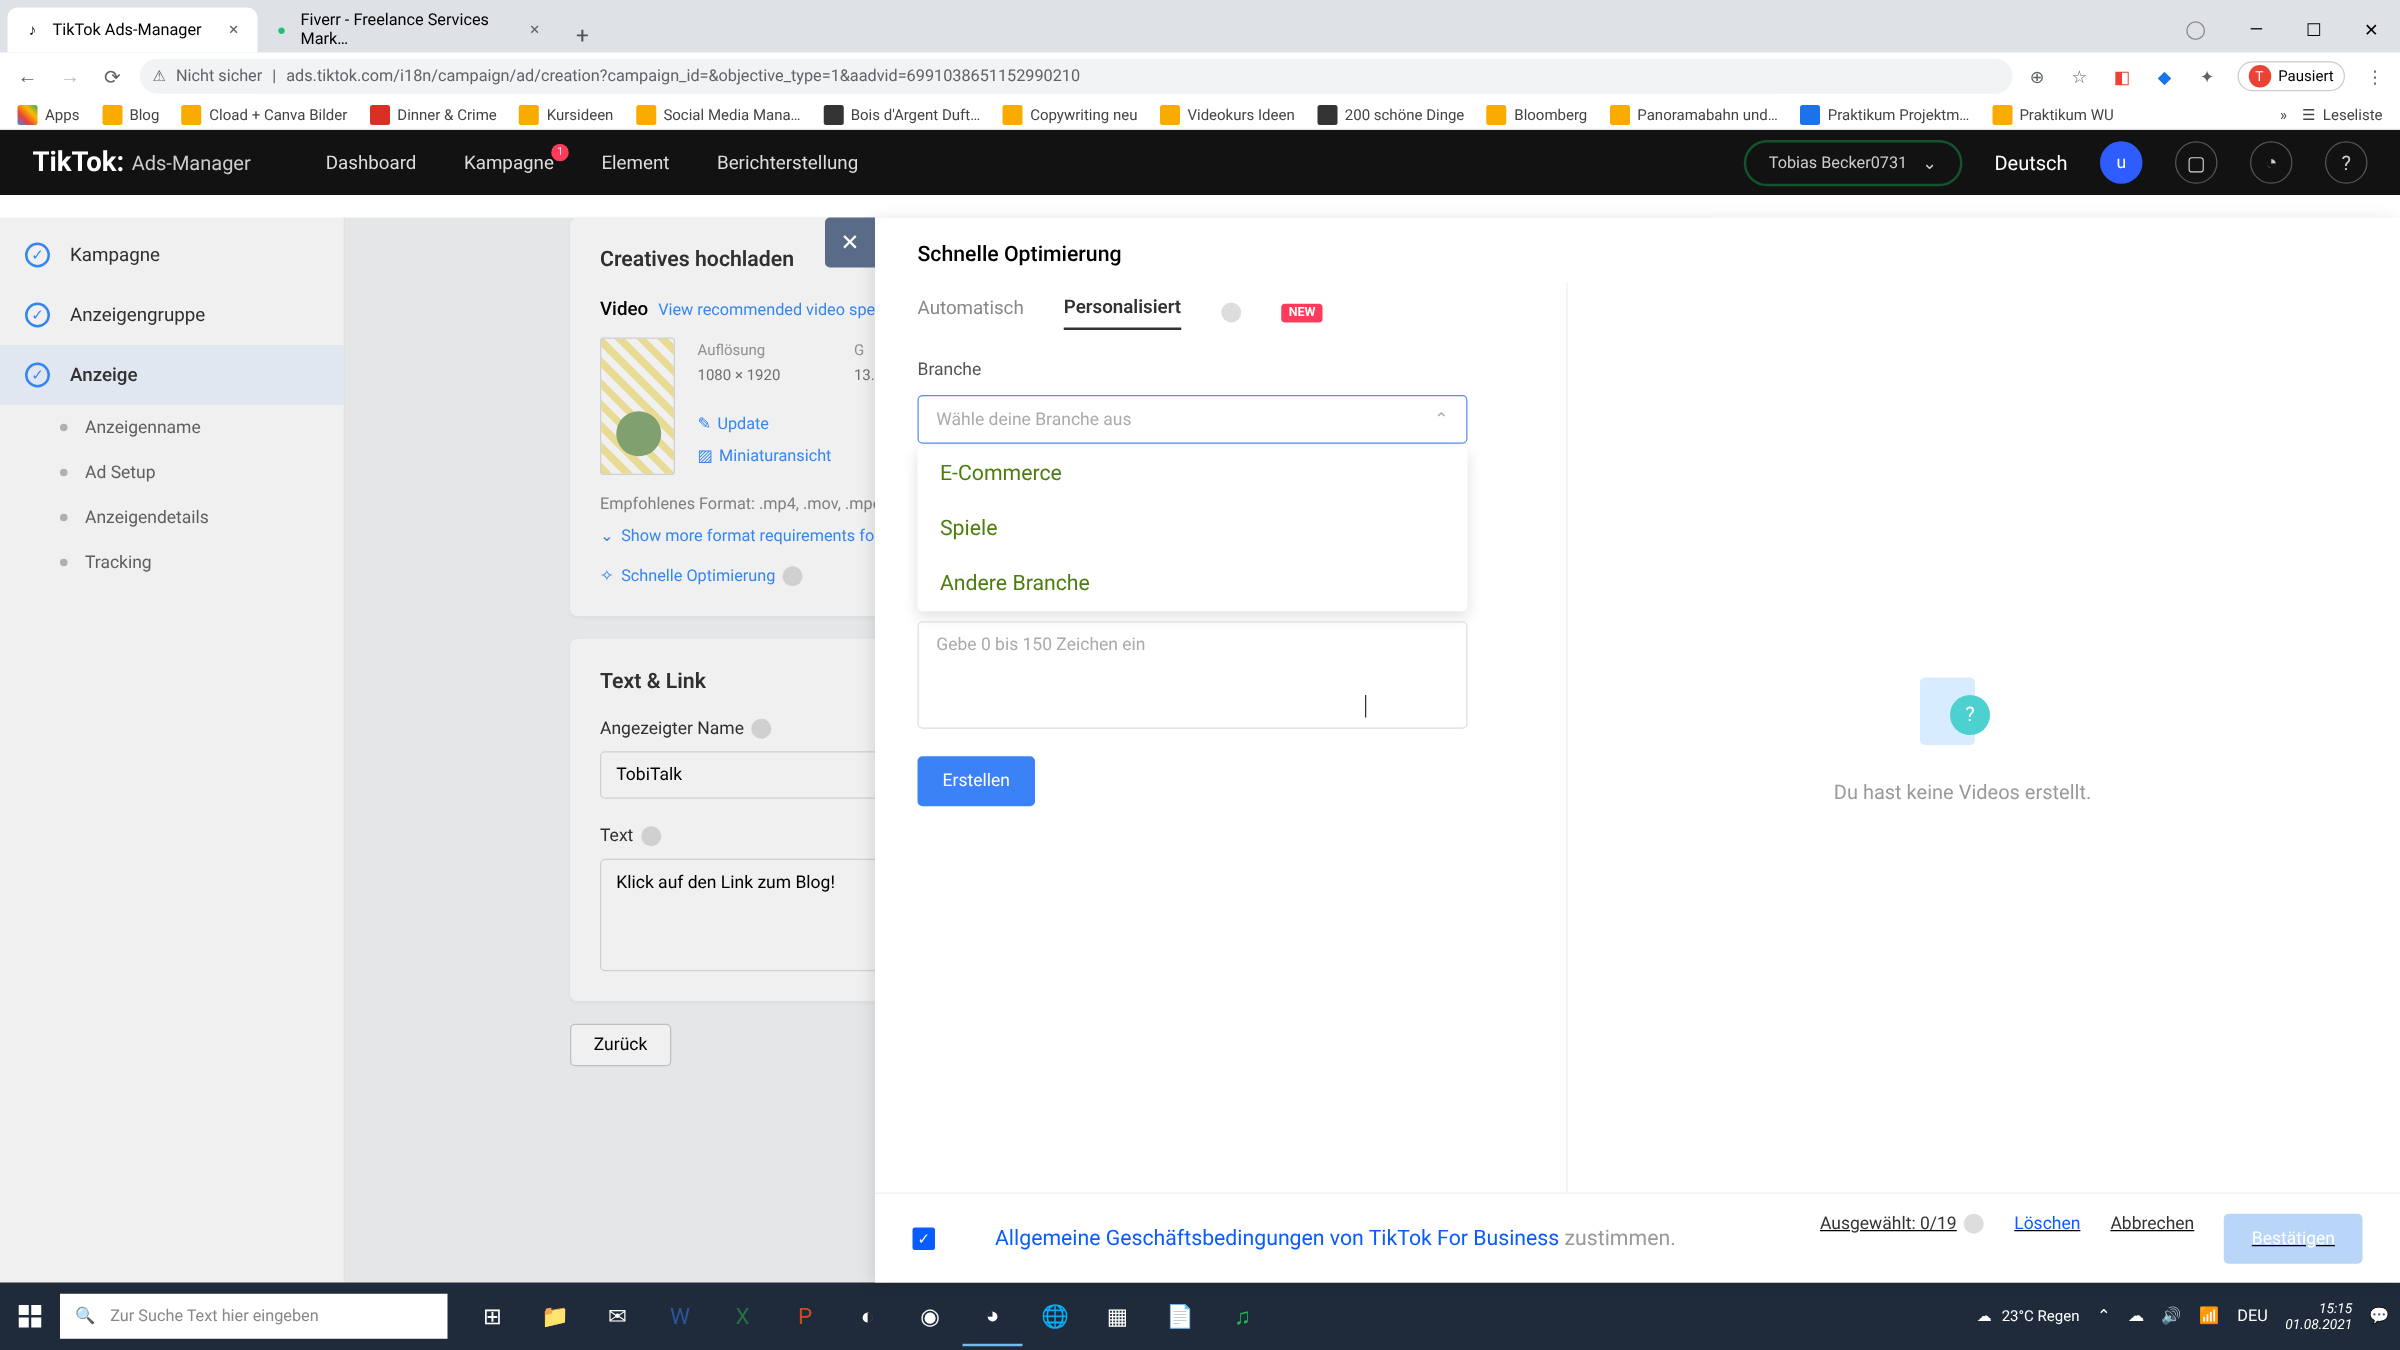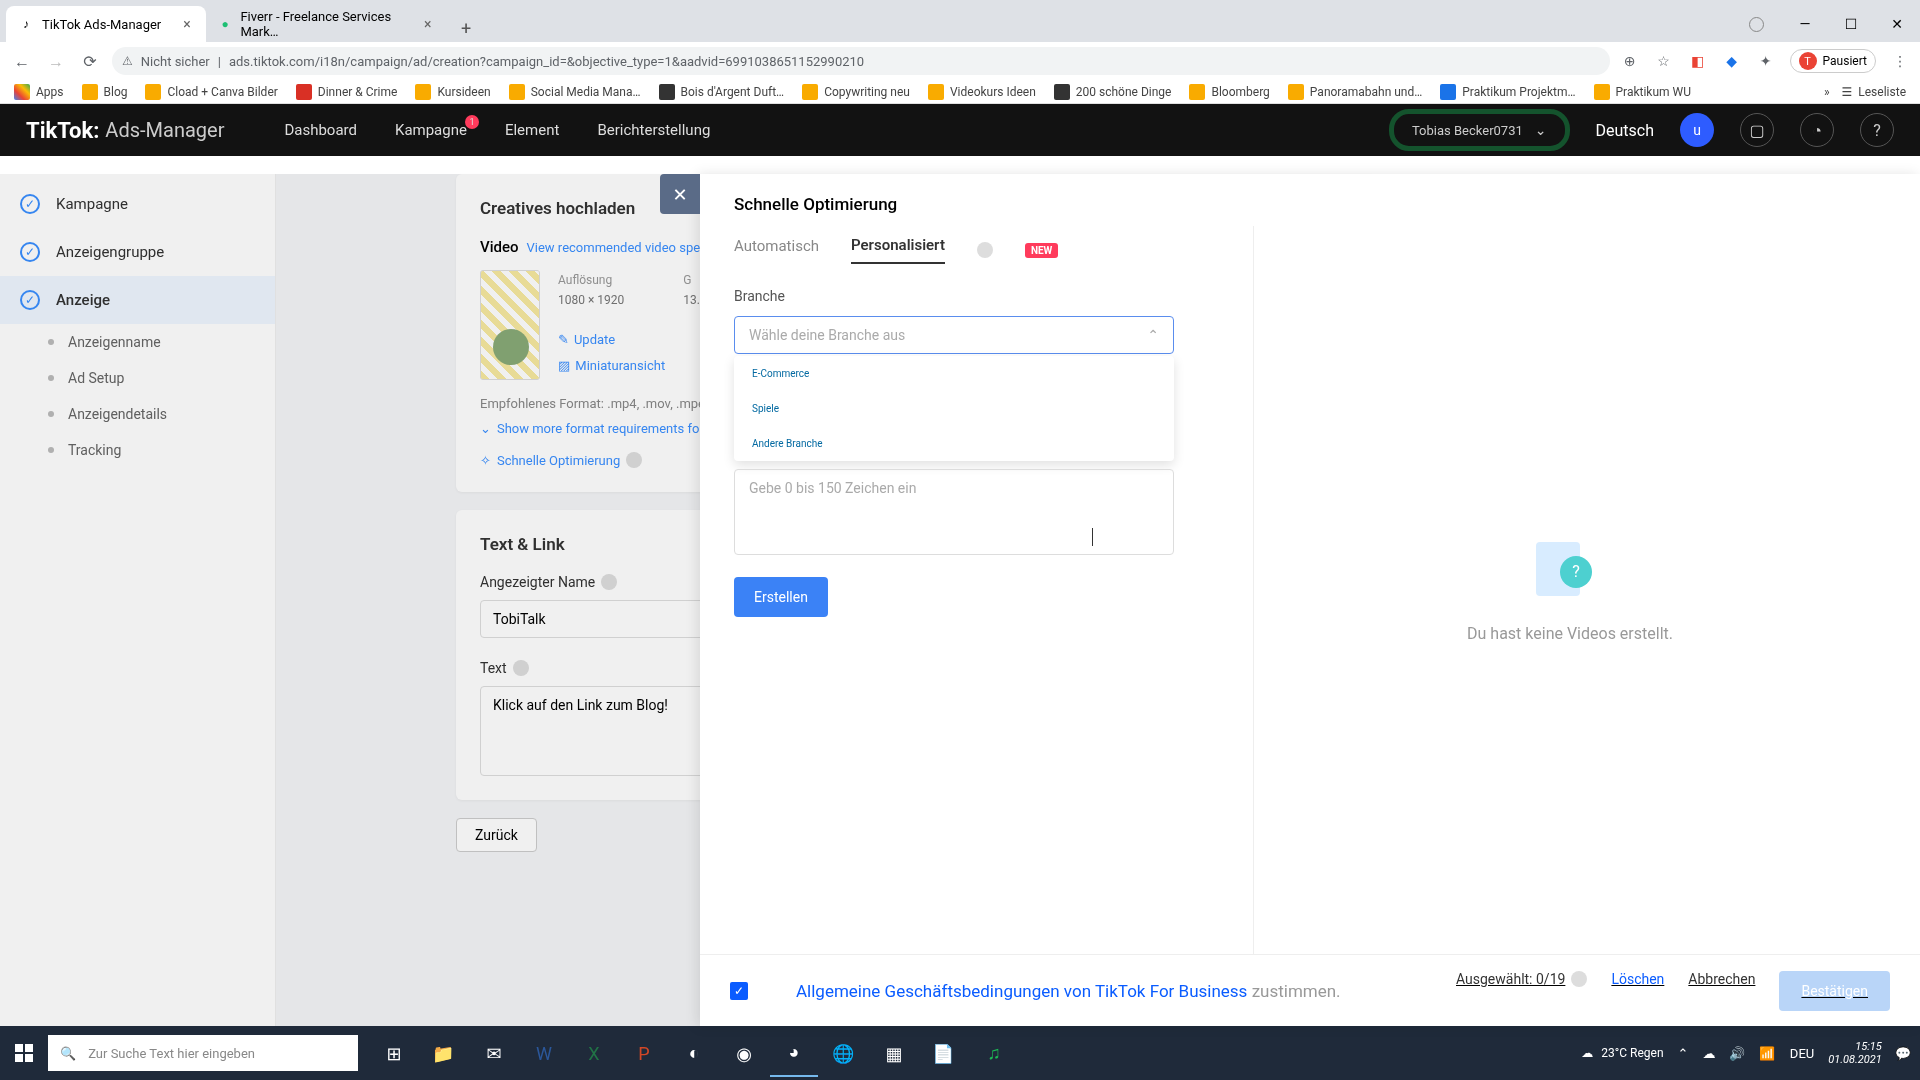--- a/index.html
+++ b/index.html
@@ -31,26 +31,26 @@
 .bm-item { display: flex; align-items: center; gap: 6px; white-space: nowrap; }
 .bm-ico { width: 16px; height: 16px; background: #f9ab00; border-radius: 2px; display: inline-block; }
 .bm-ico.apps { background: linear-gradient(45deg,#4285f4,#ea4335,#fbbc05,#34a853); }
 .bm-ico.dark { background: #333; }
 .bm-ico.blue { background: #1a73e8; }
 .bm-more { margin-left: auto; display: flex; gap: 12px; }
 
 
 .tt-header { height: 52px; background: #121212; display: flex; align-items: center; padding: 0 26px; color: #fff; }
 .tt-logo { font-weight: 700; font-size: 22px; display: flex; align-items: center; gap: 2px; }
-.tt-logo .sub { font-size: 20px; font-weight: 400; color: #ccc; margin-left: 4px; }
+.tt-logo .sub { font-size: 16px; font-weight: 400; color: #ccc; margin-left: 4px; }
 .tt-nav { display: flex; gap: 38px; margin-left: 60px; font-size: 15px; color: #ddd; }
 .tt-nav-item { position: relative; }
 .badge-dot { position: absolute; top: -6px; right: -12px; width: 14px; height: 14px; background: #ff3b5c; border-radius: 50%; font-size: 9px; display: flex; align-items: center; justify-content: center; }
 .tt-right { margin-left: auto; display: flex; align-items: center; gap: 26px; }
-.acct-pill { border: 5px solid #14532d; border-radius: 20px; padding: 8px 18px; font-size: 13px; color: #ccc; display: flex; align-items: center; gap: 12px; }
+.acct-pill { border: 2px solid #14532d; border-radius: 20px; padding: 8px 18px; font-size: 13px; color: #ccc; display: flex; align-items: center; gap: 12px; }
 .hdr-icon { width: 34px; height: 34px; border-radius: 50%; display: flex; align-items: center; justify-content: center; font-size: 16px; color: #ccc; }
 .hdr-icon.avatar { background: #2e5cff; color: #fff; font-size: 14px; }
 .hdr-icon.ring { border: 1px solid #555; }
 
 
 .tt-body { position: absolute; top: 174px; bottom: 54px; left: 0; right: 0; display: flex; background: #f4f5f7; }
 .sidebar { width: 276px; background: #fff; border-right: 1px solid #eee; padding-top: 6px; }
 .sb-item { display: flex; align-items: center; gap: 16px; padding: 14px 20px; font-size: 15px; color: #333; }
 .sb-item.active { background: #eef6ff; font-weight: 500; }
 .sb-sub { display: flex; align-items: center; gap: 14px; padding: 10px 20px 10px 48px; font-size: 14px; color: #666; }
@@ -85,21 +85,21 @@
 .empty-ico { width: 80px; height: 64px; position: relative; margin-bottom: 22px; }
 .empty-ico::before { content: ""; position: absolute; width: 44px; height: 54px; background: #d8ecff; border-radius: 4px; top: 4px; left: 6px; }
 .empty-ico::after { content: "?"; position: absolute; width: 32px; height: 32px; border-radius: 50%; background: #4dd0d0; color: #fff; top: 18px; left: 30px; display: flex; align-items: center; justify-content: center; font-size: 16px; }
 .tabs { display: flex; gap: 32px; font-size: 15px; margin-bottom: 24px; align-items: center; }
 .tab-opt { color: #888; padding-bottom: 8px; }
 .tab-opt.cur { color: #333; font-weight: 600; border-bottom: 2px solid #333; }
 .new-badge { background: #ff3b5c; color: #fff; font-size: 10px; font-weight: 700; padding: 2px 6px; border-radius: 3px; }
 .sel-label { font-size: 14px; color: #555; margin-bottom: 12px; }
 .select-box { border: 1.5px solid #5a8dee; border-radius: 4px; padding: 10px 14px; font-size: 14px; color: #aaa; display: flex; align-items: center; justify-content: space-between; width: 440px; }
 .dropdown { width: 440px; background: #fff; box-shadow: 0 4px 12px rgba(0,0,0,0.12); border-radius: 4px; margin-top: 2px; }
-.dd-item { padding: 12px 18px; font-size: 10px; color: #0369a1; }
+.dd-item { padding: 12px 18px; font-size: 17px; color: #4d7c0f; }
 .textarea-overlay { width: 440px; border: 1px solid #ddd; border-radius: 4px; padding: 10px 14px; font-size: 14px; color: #aaa; min-height: 86px; margin-top: 8px; position: relative; }
 .cursor-caret { position: absolute; bottom: 8px; right: 80px; width: 1px; height: 18px; background: #333; }
 .btn-primary-dis { background: #3b82f6; color: #fff; border: none; border-radius: 4px; padding: 12px 20px; font-size: 14px; margin-top: 22px; }
 
 .panel-footer { height: 72px; border-top: 1px solid #eee; display: flex; align-items: center; padding: 0 30px; gap: 20px; }
 .cb { width: 18px; height: 18px; background: #0a5cff; display: inline-flex; align-items: center; justify-content: center; color: #fff; font-size: 12px; border-radius: 2px; }
 .terms { font-size: 17px; color: #0a5cff; margin-left: 28px; }
 .terms .grey { color: #999; }
 .footer-right { margin-left: auto; display: flex; align-items: flex-start; gap: 24px; font-size: 14px; text-decoration: underline; }
 .count-txt { color: #333; display: flex; align-items: center; gap: 6px; }

